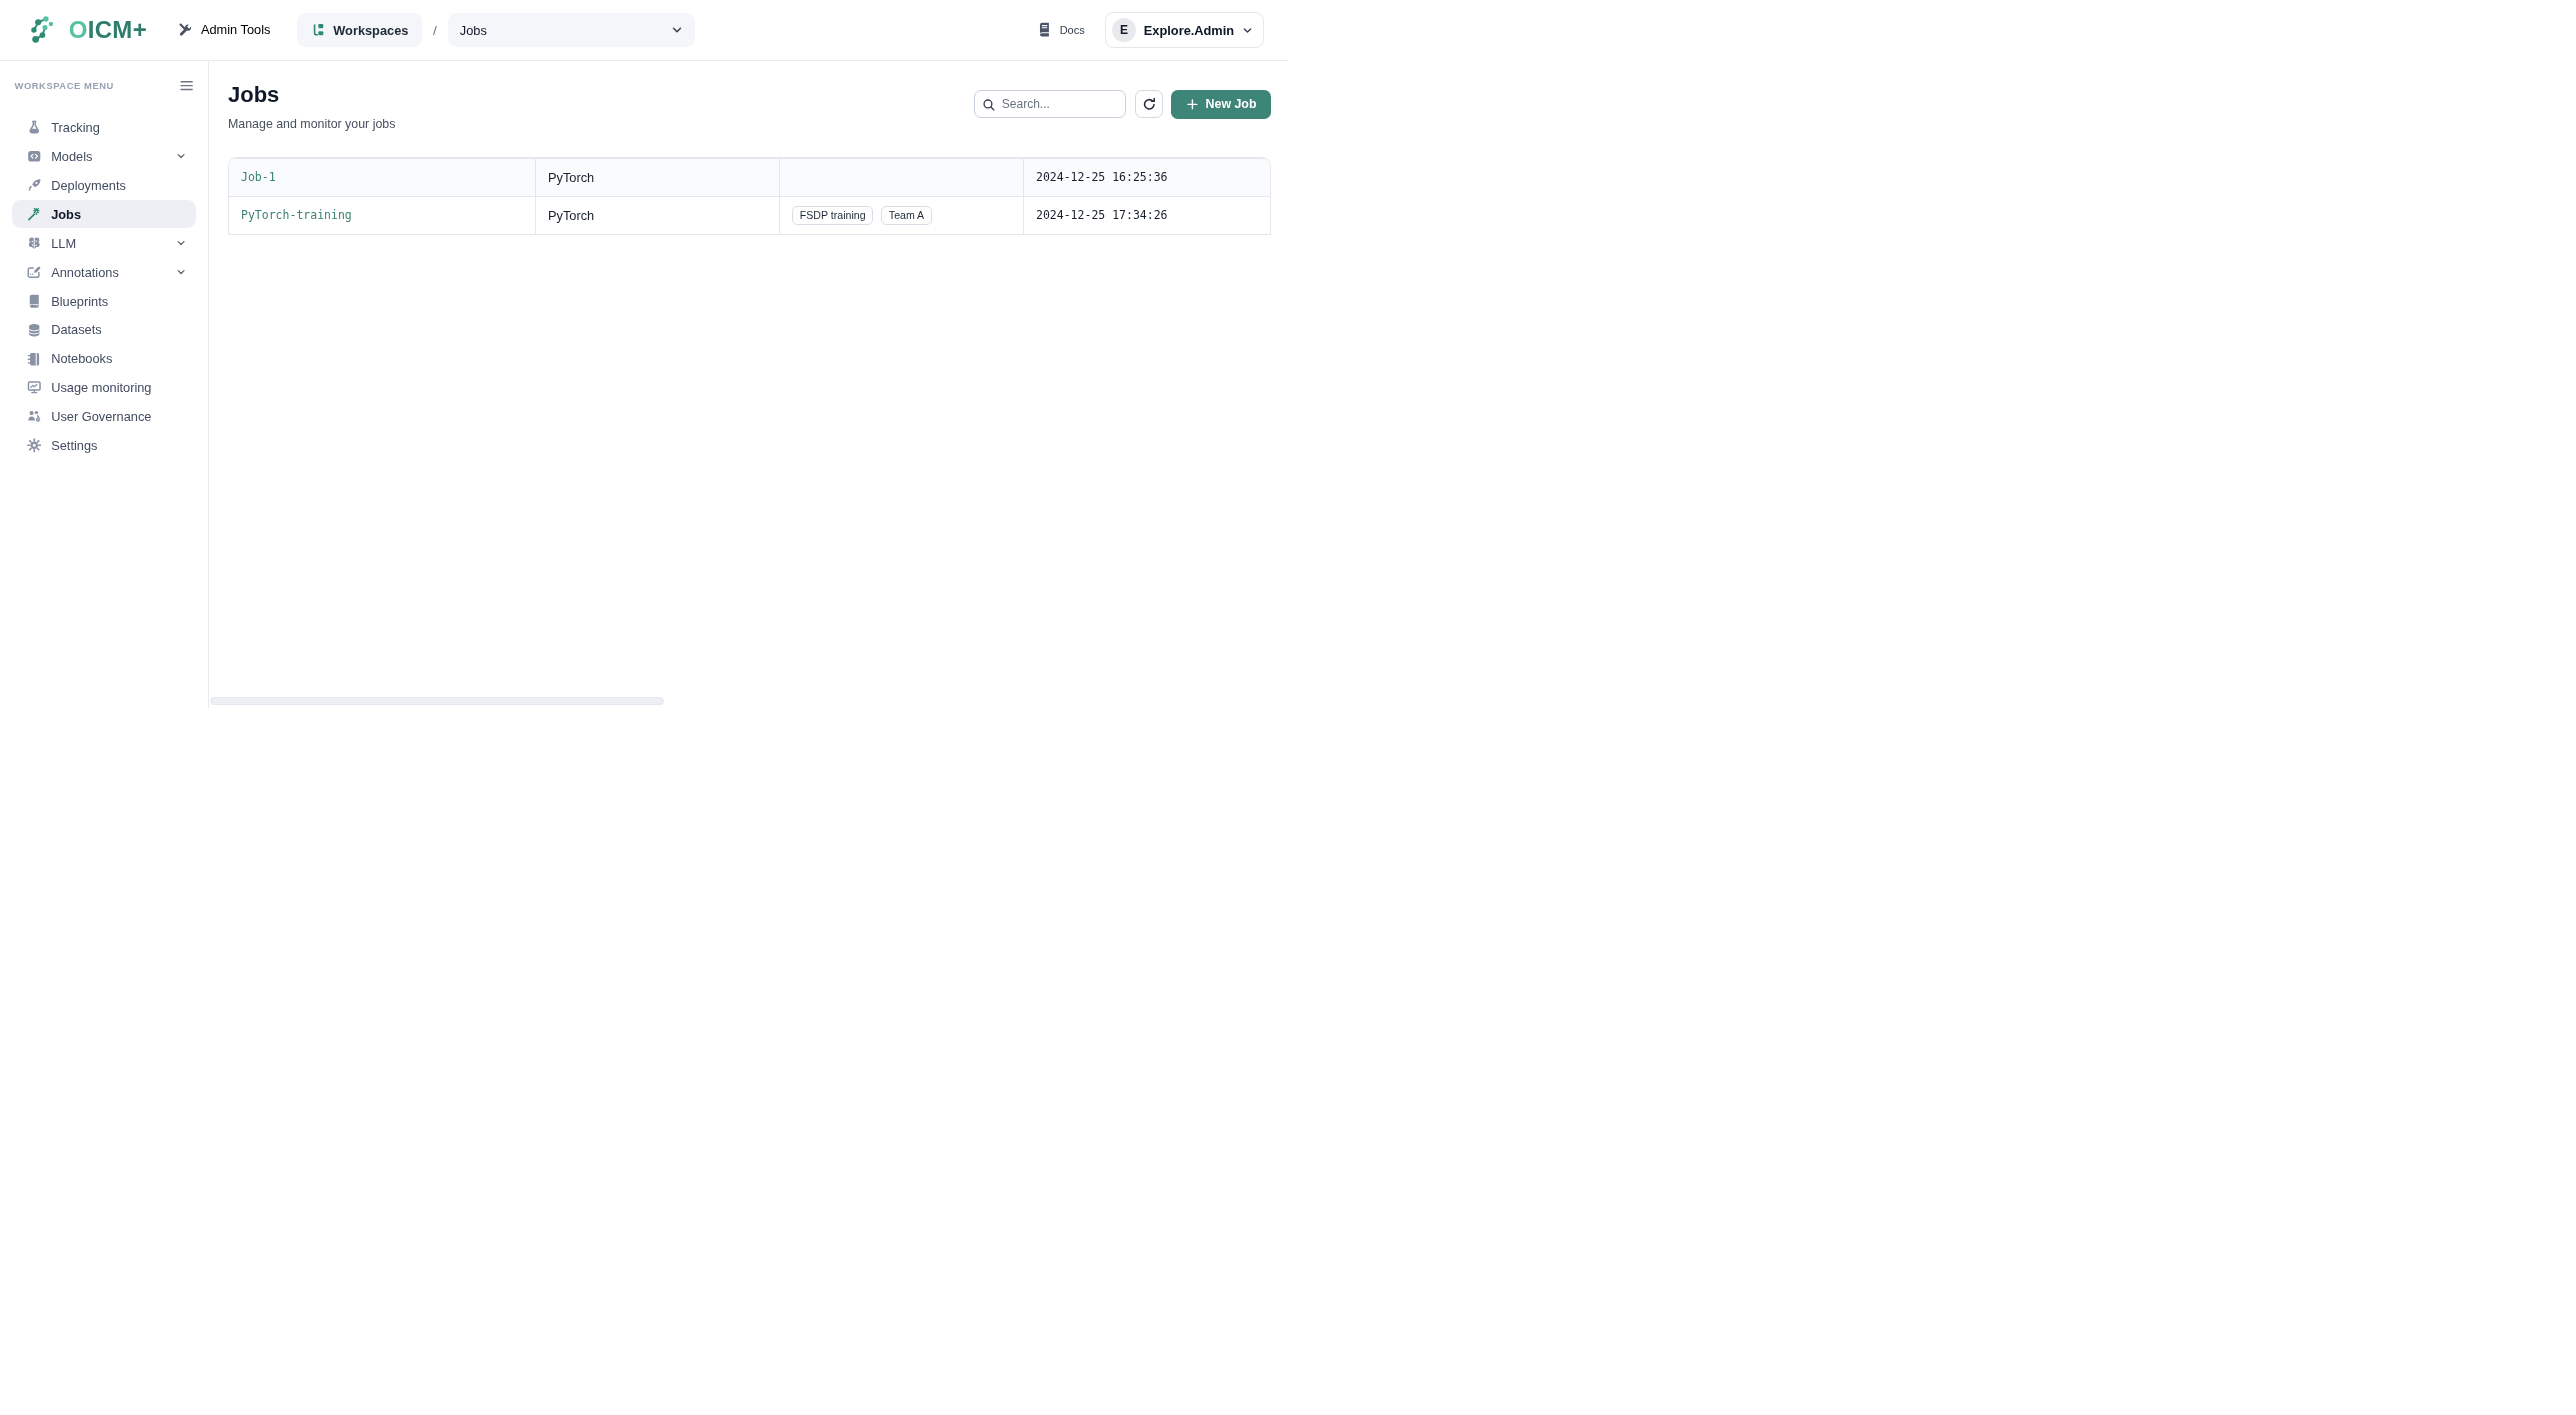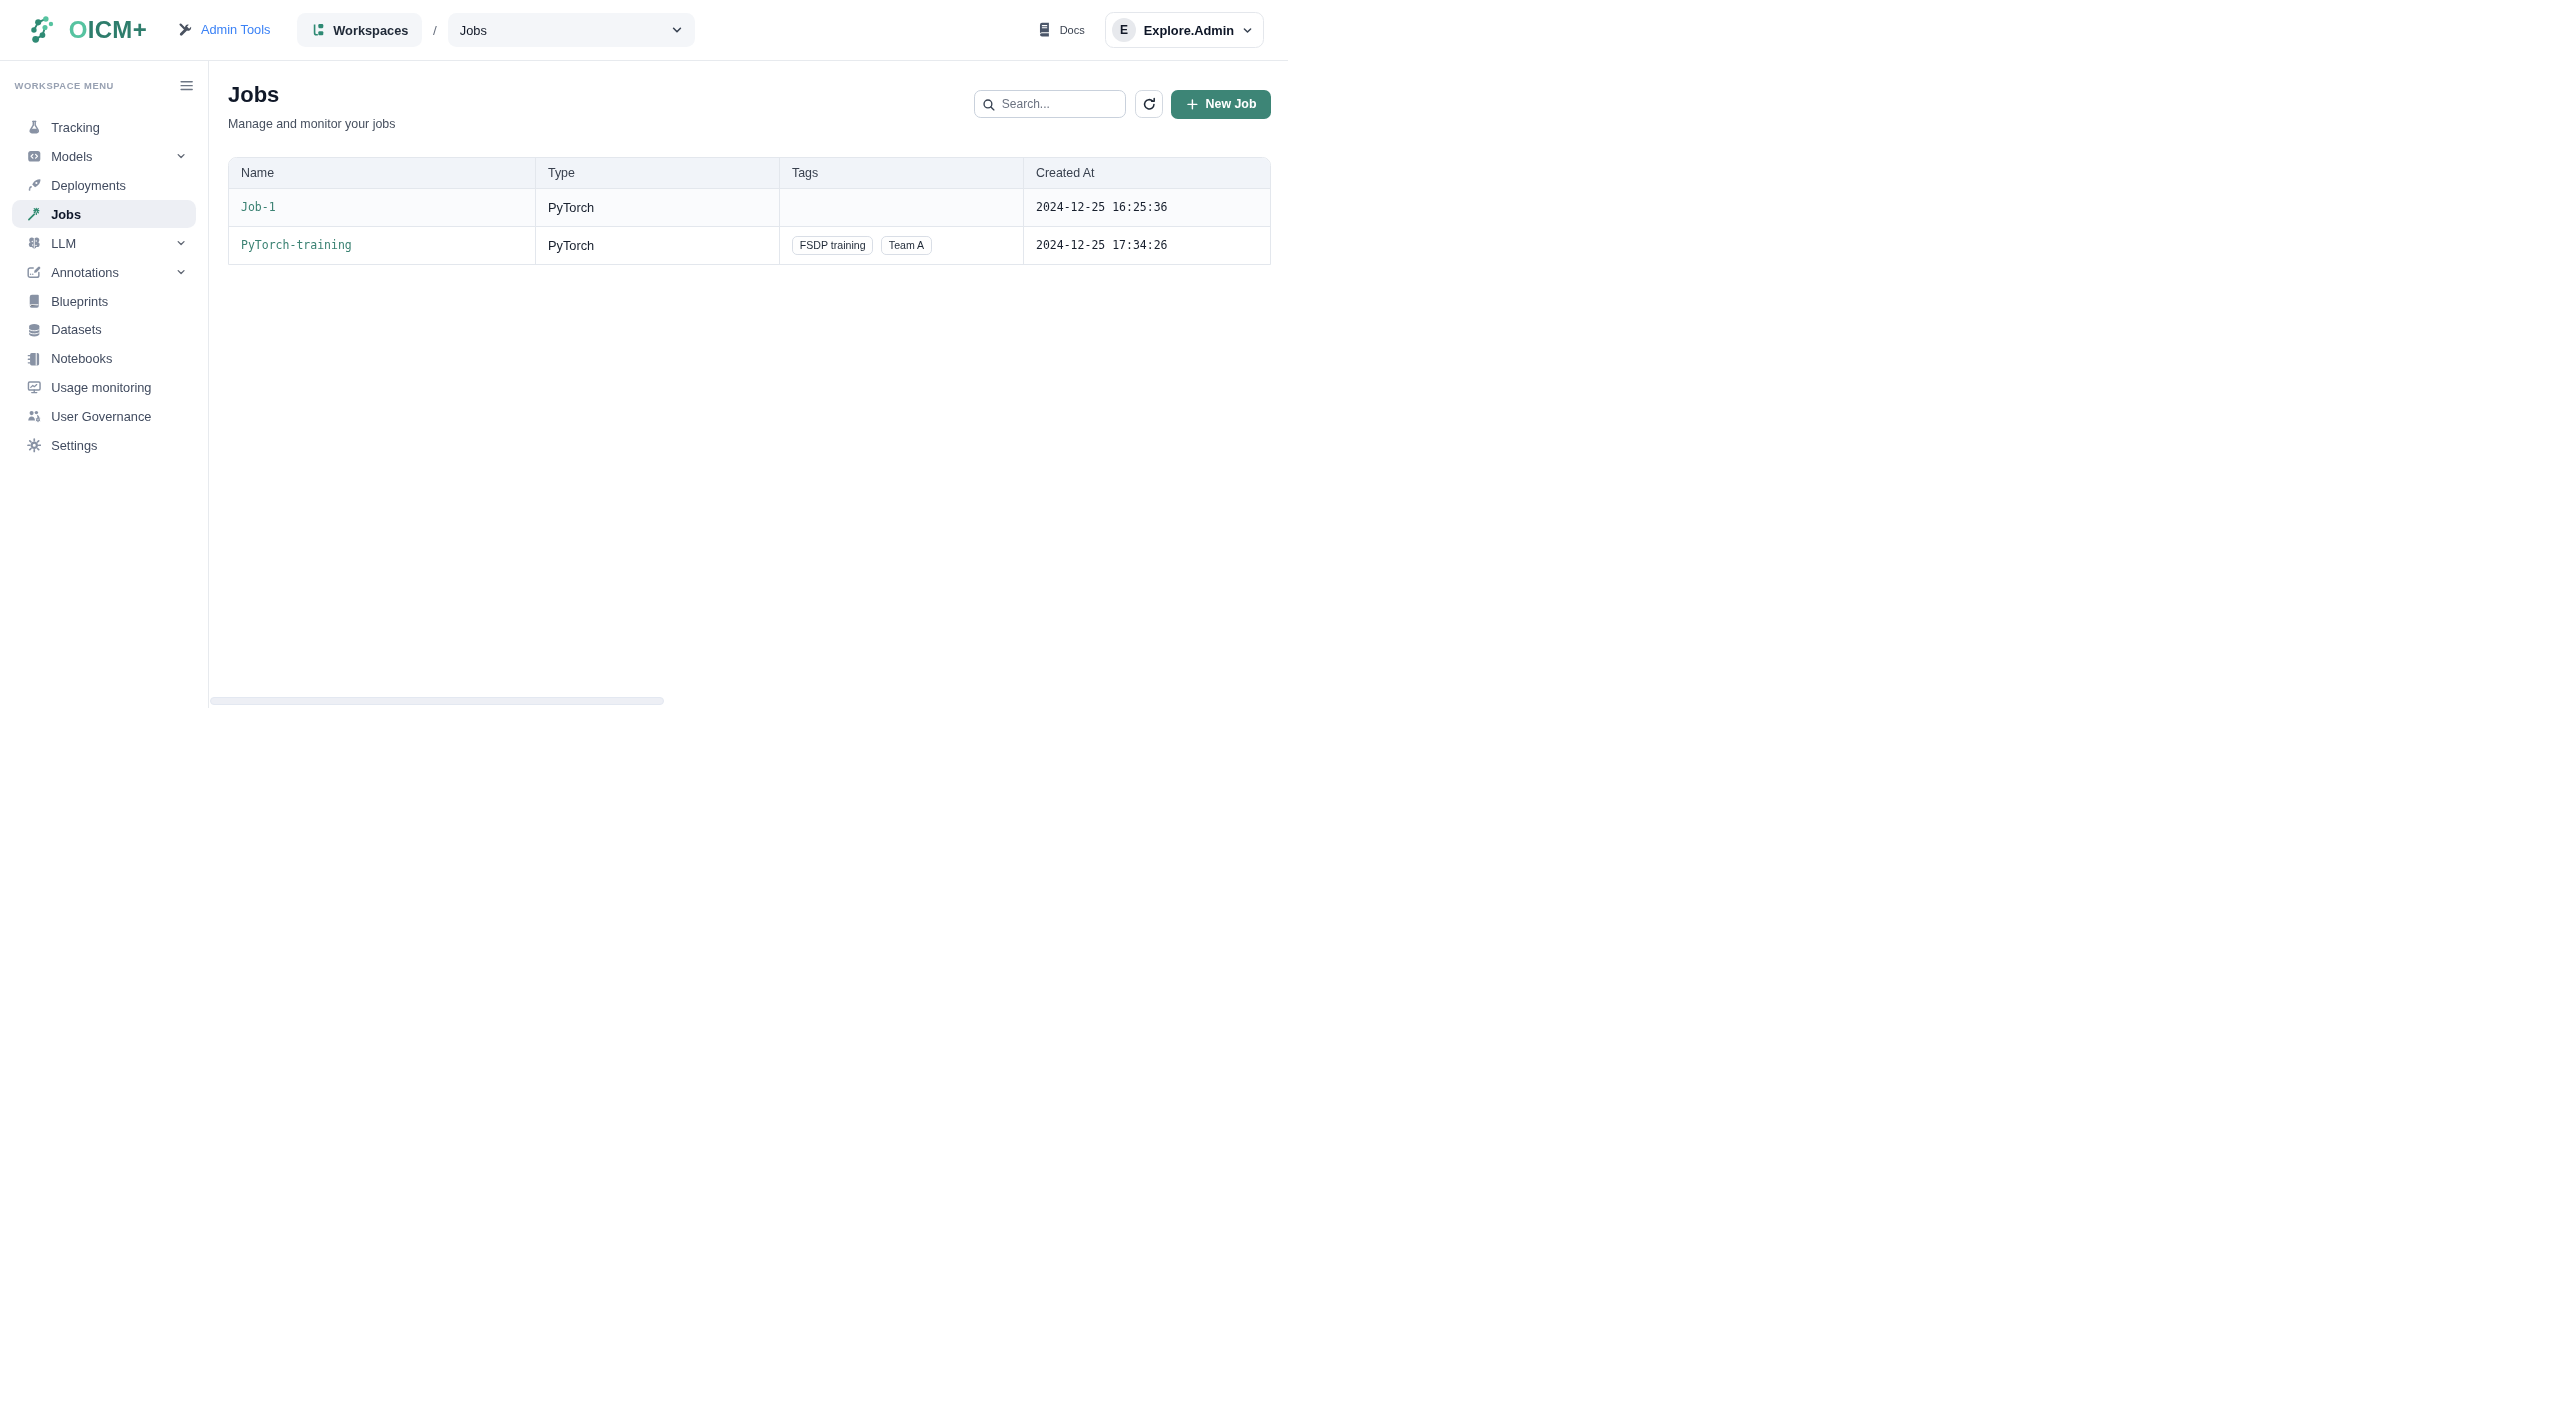--- a/index.html
+++ b/index.html
@@ -6,21 +6,21 @@
   html,body { background:#fff; }
   body { font-family:"Liberation Sans", sans-serif; color:#18202e; }
   .app { position:relative; width:1288px; height:708px; background:#fff; overflow:hidden; }
 
   
   .topbar { display:flex; align-items:center; height:61px; padding:0 24px 0 28px; background:#fff; border-bottom:0.9px solid #e7eaee; }
   .logo { display:flex; align-items:center; gap:6.8px; cursor:pointer; }
   .logo-word { font-size:24px; font-weight:700; letter-spacing:0.3px; }
   .logo-word .lt { color:#56c3a0; }
   .logo-word .dk { color:#2e7d6c; }
-  .admin-tools { display:flex; align-items:center; gap:7.7px; margin-left:31px; font-size:12.8px; font-weight:500; color:#3b82f6; cursor:pointer; }
+  .admin-tools { display:flex; align-items:center; gap:7.7px; margin-left:31px; font-size:12.8px; font-weight:500; color:#000000; cursor:pointer; }
   .admin-tools svg { color:#4a5260; }
   .pill { display:flex; align-items:center; height:34px; border-radius:8.5px; background:#f4f6f9; }
   .ws-pill { margin-left:27px; padding:0 13.6px; gap:7.7px; font-size:12.8px; font-weight:700; color:#1f2937; cursor:pointer; }
   .crumb-sep { margin:0 11px; color:#6b7280; font-size:13.6px; }
   .ws-select { width:247px; padding:0 12px; font-size:12.8px; color:#111827; cursor:pointer; justify-content:space-between; }
   .docs { display:flex; align-items:center; gap:7.7px; margin-left:auto; font-size:11px; color:#39414f; cursor:pointer; }
   .user-pill { display:flex; align-items:center; gap:7.7px; margin-left:20.4px; height:36px; padding:0 10.2px 0 6px; border:0.9px solid #e4e7ec; border-radius:8.5px; background:#fff; cursor:pointer; }
   .avatar { width:24px; height:24px; border-radius:50%; background:#e7e9ed; display:flex; align-items:center; justify-content:center; font-size:12px; font-weight:600; color:#111827; }
   .user-name { font-size:12.8px; font-weight:700; color:#0d1526; }
   .chev { color:#374151; display:flex; }
@@ -347,26 +347,20 @@
           <button class="primary-btn">
             <svg width="12.8" height="12.8" viewBox="0 0 16 16" fill="none">
               <path d="M8 2.5v11M2.5 8h11" stroke="#fff" stroke-width="1.8" stroke-linecap="round"></path>
             </svg>
             <span>New Job</span>
           </button>
         </div>
       </div>
 
       <div class="table">
-        <div class="trow thead">
-          <div class="cell">Name</div>
-          <div class="cell">Type</div>
-          <div class="cell">Tags</div>
-          <div class="cell">Created At</div>
-        </div>
         <div class="tbody">
 
           <div class="trow shade">
             <div class="cell mono">
               <span class="job-link">Job-1</span>
             </div>
             <div class="cell type-val">PyTorch</div>
             <div class="cell tags-cell"></div>
             <div class="cell mono created">2024-12-25 16:25:36</div>
           </div>

